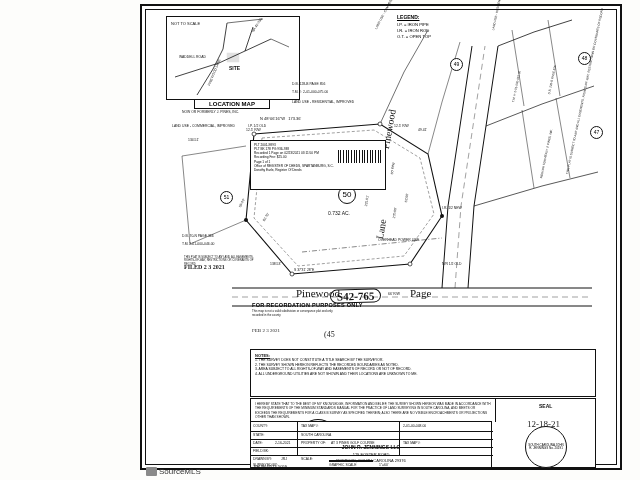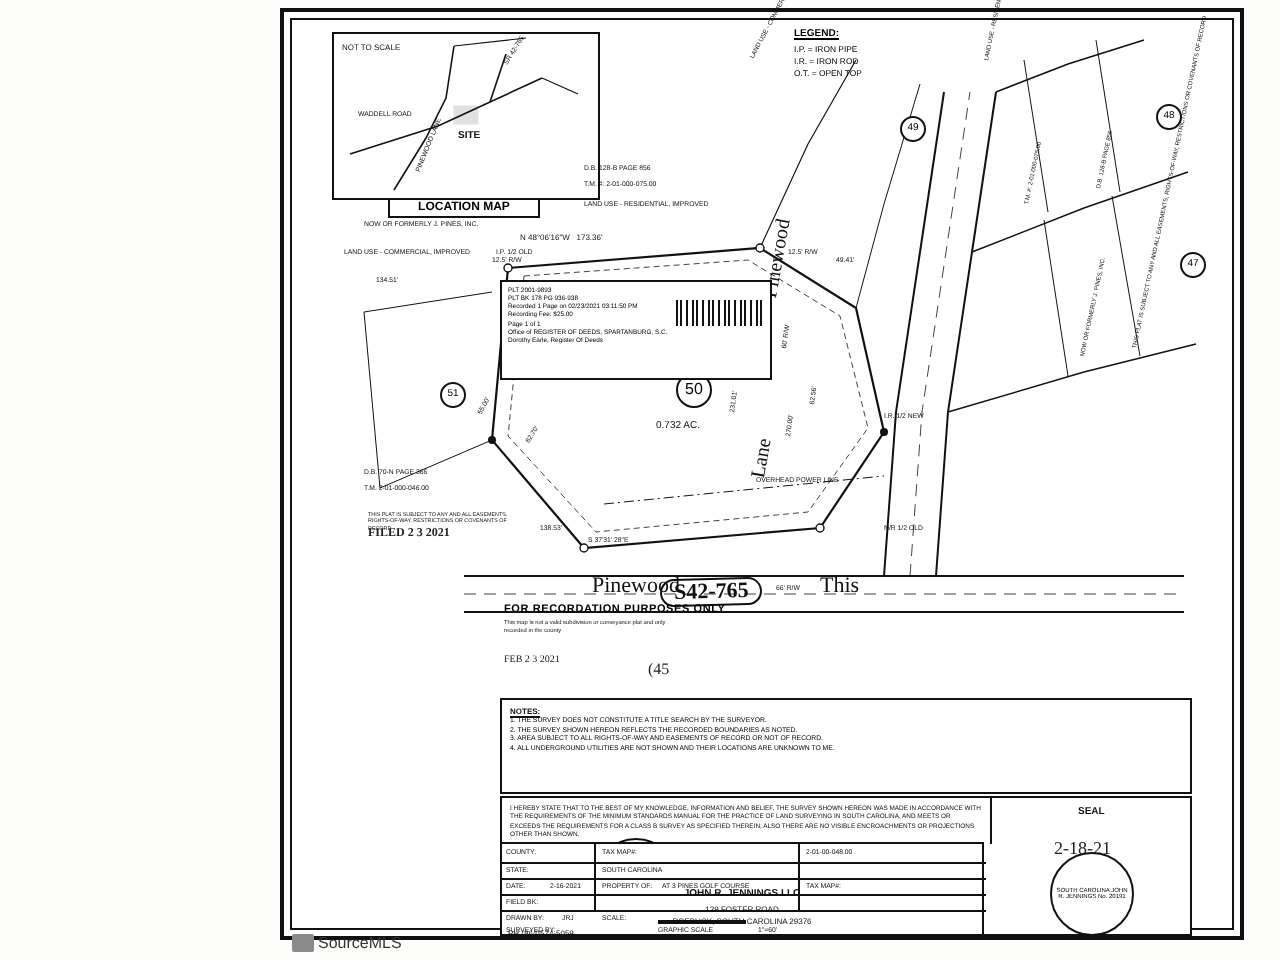--- a/index.html
+++ b/index.html
@@ -285,21 +285,21 @@
 
     <div class="circlenum" style="left:196px; top:180px; width:16px; height:16px; line-height:16px; font-size:8px; font-weight:normal;">50</div>
     <div class="t s5" style="left:186px; top:204px;">0.732 AC.</div>
 
     <div class="circlenum" style="left:78px; top:185px;">51</div>
     <div class="circlenum" style="left:308px; top:52px;">49</div>
     <div class="circlenum" style="left:436px; top:46px;">48</div>
     <div class="circlenum" style="left:448px; top:120px;">47</div>
 
     <div class="t" style="left:154px; top:281px; font-size:11px; font-family:'Liberation Serif',serif;">Pinewood</div>
-    <div class="t" style="left:268px; top:281px; font-size:11px; font-family:'Liberation Serif',serif;">This</div>
+    <div class="t" style="left:268px; top:281px; font-size:11px; font-family:'Liberation Serif',serif;">Page</div>
     <div class="t" style="left:238px; top:142px; font-size:10px; font-family:'Liberation Serif',serif; transform:rotate(-80deg); transform-origin:0 0;">Pinewood</div>
     <div class="t" style="left:232px; top:232px; font-size:10px; font-family:'Liberation Serif',serif; transform:rotate(-80deg); transform-origin:0 0;">Lane</div>
 
     <div class="t s4" style="left:118px; top:110px;">N 48°06'16"W   173.36'</div>
     <div class="t" style="left:152px; top:262px;">S 37'31' 28"E</div>
     <div class="t" style="left:128px; top:256px;">138.53'</div>
     <div class="t" style="left:46px; top:132px;">134.51'</div>
     <div class="t" style="left:96px; top:200px; transform:rotate(-62deg); transform-origin:0 0;">55.00'</div>
     <div class="t" style="left:120px; top:214px; transform:rotate(-58deg); transform-origin:0 0;">82.70'</div>
     <div class="t" style="left:262px; top:196px; transform:rotate(-82deg); transform-origin:0 0;">62.56'</div>
@@ -356,21 +356,21 @@
       <div>1.  THE SURVEY DOES NOT CONSTITUTE A TITLE SEARCH BY THE SURVEYOR.</div>
       <div>2.  THE SURVEY SHOWN HEREON REFLECTS THE RECORDED BOUNDARIES AS NOTED.</div>
       <div>3.  AREA SUBJECT TO ALL RIGHTS-OF-WAY AND EASEMENTS OF RECORD OR NOT OF RECORD.</div>
       <div>4.  ALL UNDERGROUND UTILITIES ARE NOT SHOWN AND THEIR LOCATIONS ARE UNKNOWN TO ME.</div>
     </div>
 
     <div id="certbox">
       <div class="t" style="left:4px; top:3px; width:236px; white-space:normal; font-size:3.2px; line-height:1.4;">I HEREBY STATE THAT TO THE BEST OF MY KNOWLEDGE, INFORMATION AND BELIEF, THE SURVEY SHOWN HEREON WAS MADE IN ACCORDANCE WITH THE REQUIREMENTS OF THE MINIMUM STANDARDS MANUAL FOR THE PRACTICE OF LAND SURVEYING IN SOUTH CAROLINA, AND MEETS OR EXCEEDS THE REQUIREMENTS FOR A CLASS  B  SURVEY AS SPECIFIED THEREIN; ALSO THERE ARE NO VISIBLE ENCROACHMENTS OR PROJECTIONS OTHER THAN SHOWN.</div>
       <div class="ln vl" style="left:244px; top:0; height:23px;"></div>
       <div class="t b s5" style="left:288px; top:4px;">SEAL</div>
-      <div class="handw" style="left:276px; top:20px; font-size:9px;">2-18-21</div>
+      <div class="handw" style="left:276px; top:20px; font-size:9px;">12-18-21</div>
       <div class="seal" style="left:274px; top:27px; width:40px; height:40px;">
         <div class="seal-inner">SOUTH CAROLINA  JOHN R. JENNINGS  No. 20191</div>
       </div>
       <div class="seal" style="left:46px; top:20px; width:40px; height:40px;">
         <div class="seal-inner">SOUTH CAROLINA  JOHN R. JENNINGS  No. 20191</div>
       </div>
     </div>
 
     <div id="titleblock">
       <div class="ln hl" style="left:0; top:9px; width:242px;"></div>

